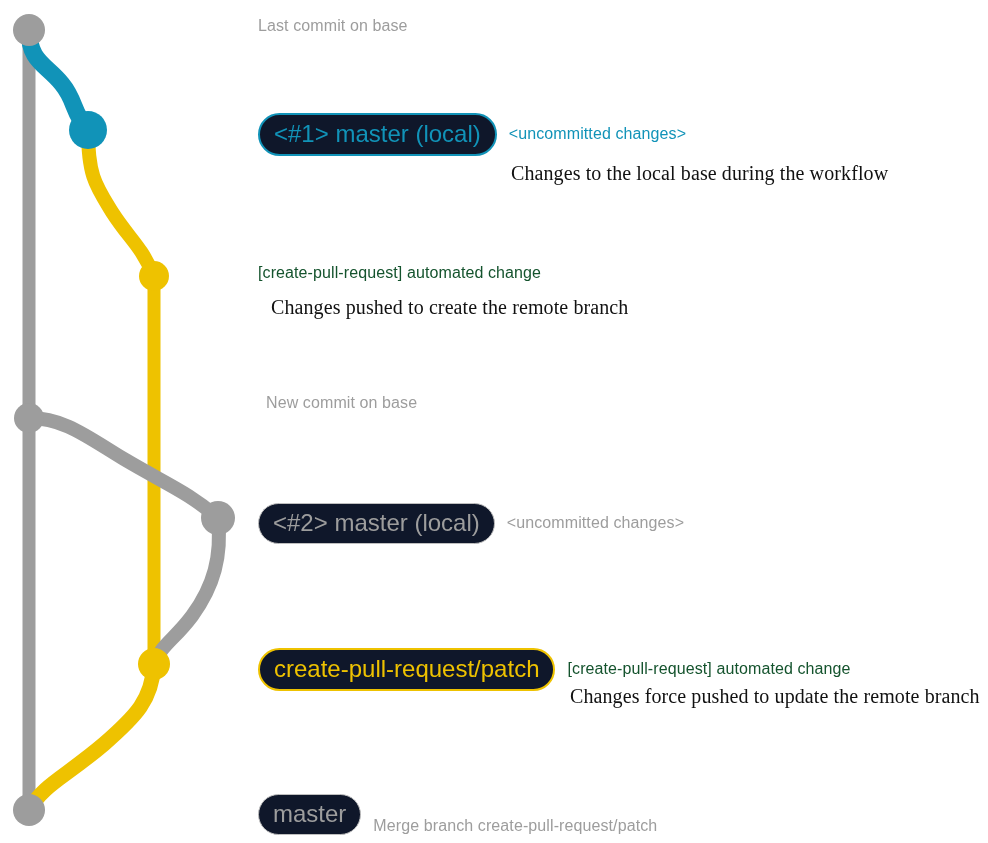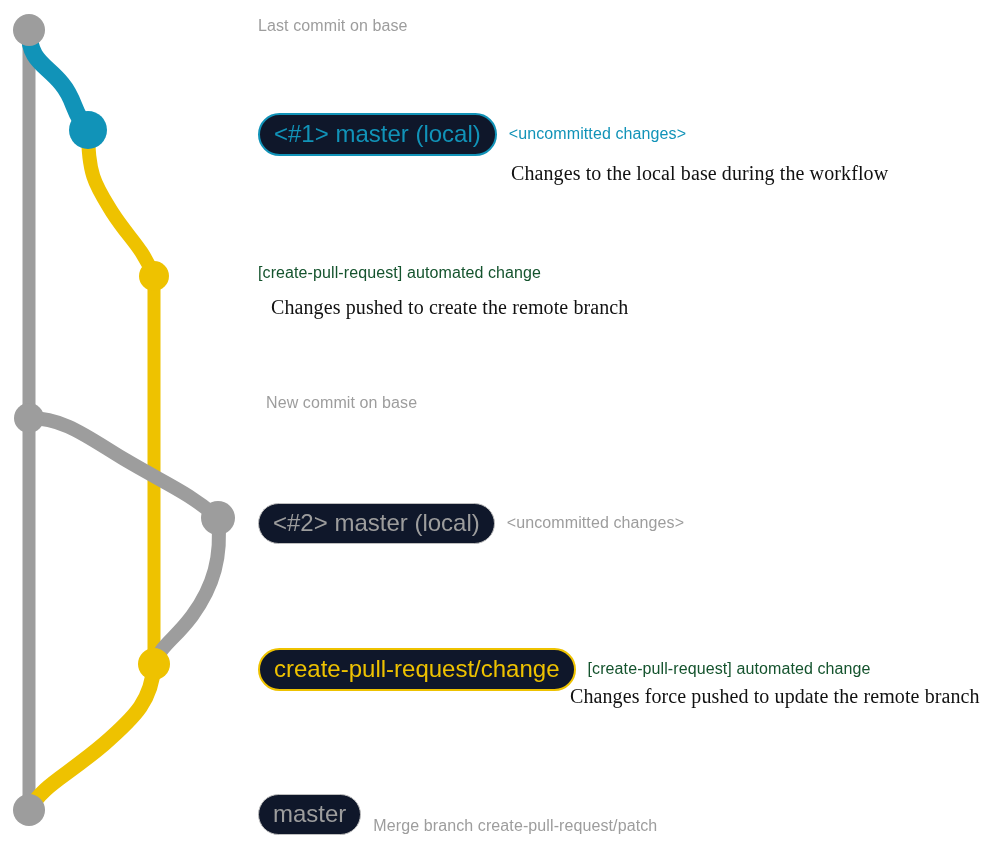--- a/index.html
+++ b/index.html
@@ -124,21 +124,21 @@
     <span class="title gray plainlabel">New commit on base</span>
   </div>
 
   <div class="row" style="left:258px; top:503px;">
     <span class="badge gray">&lt;#2&gt; master (local)</span>
     <span class="gap"></span>
     <span class="title gray">&lt;uncommitted changes&gt;</span>
   </div>
 
   <div class="row" style="left:258px; top:648px;">
-    <span class="badge yellow">create-pull-request/change</span>
+    <span class="badge yellow">create-pull-request/patch</span>
     <span class="gap"></span>
     <span class="title yellow">[create-pull-request] automated change</span>
   </div>
   <div class="subtitle" style="left:570px; top:685px;">Changes force pushed to update the remote branch</div>
 
   <div class="row" style="left:258px; top:794px;align-items:flex-end;">
     <span class="badge gray">master</span>
     <span class="gap"></span>
     <span class="title gray">Merge branch create-pull-request/patch</span>
   </div>

